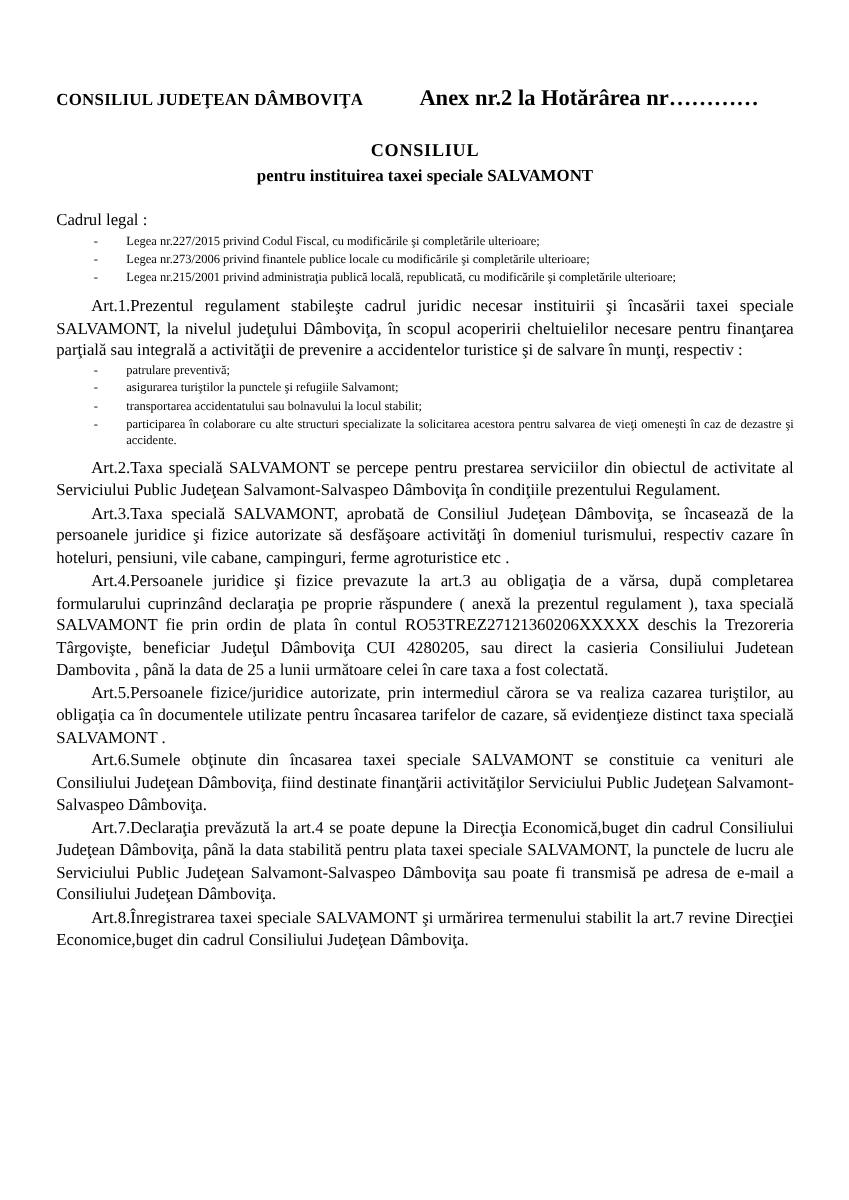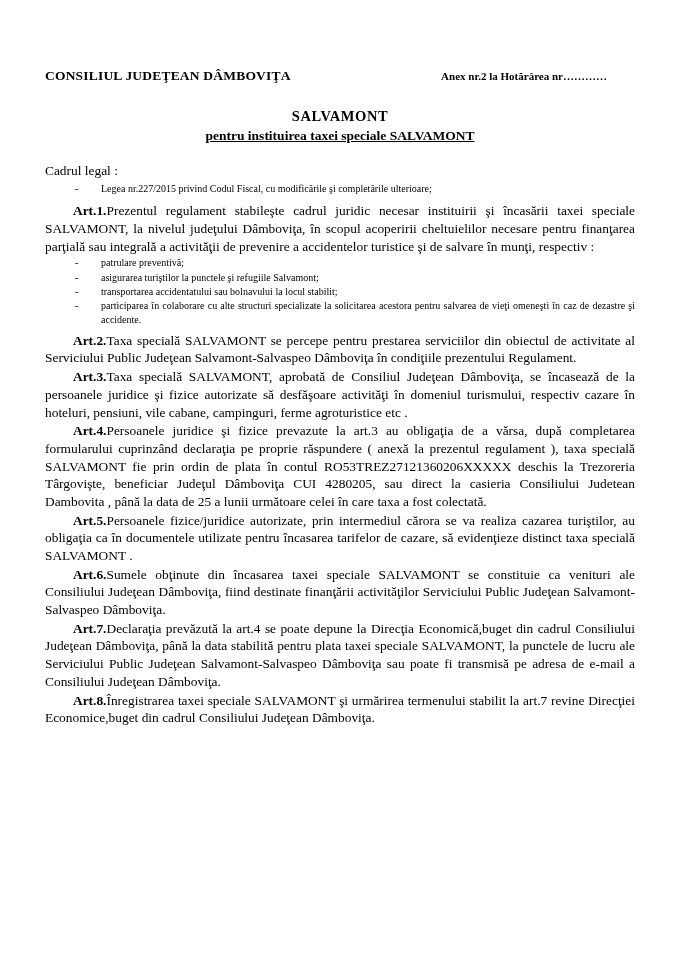--- a/index.html
+++ b/index.html
@@ -34,38 +34,37 @@
     width: 100%;
     margin-bottom: 24px;
   }
   .org-name {
     font-weight: bold;
     font-size: 13.5px;
     letter-spacing: 0.2px;
   }
   .annex {
     font-weight: bold;
-    font-size: 11px;
+    font-size: 18px;
     padding-right: 28px;
     white-space: nowrap;
   }
   .title-block {
     text-align: center;
     margin-bottom: 18px;
   }
   .title-main {
     font-weight: bold;
     font-size: 14.5px;
     letter-spacing: 0.6px;
     margin-bottom: 3px;
   }
   .title-sub {
     font-weight: bold;
     font-size: 13.5px;
-    text-decoration: underline;
   }
   .para {
     font-size: 13.4px;
     line-height: 1.32;
     text-align: justify;
     margin: 0 0 1px 0;
   }
   .para.indent {
     text-indent: 28px;
   }
@@ -87,46 +86,48 @@
     padding-left: 26px;
     margin-bottom: 1px;
   }
   ul.dashlist li::before {
     content: "-";
     position: absolute;
     left: 0px;
     top: 0;
   }
   .art {
-    font-weight: bold;
+    font-weight: normal;
   }
   .body-block {
     margin-top: 7px;
   }
   .spacer-xs { height: 2px; }
 </style>
 </head>
 <body>
 
 <div class="page">
   <div class="content">
 
     <div class="header-row">
       <div class="org-name">CONSILIUL JUDEŢEAN DÂMBOVIŢA</div>
       <div class="annex">Anex nr.2  la Hotărârea nr…………</div>
     </div>
 
     <div class="title-block">
-      <div class="title-main">SALVAMONT</div>
+      <div class="title-main">CONSILIUL</div>
       <div class="title-sub">pentru instituirea taxei speciale SALVAMONT</div>
     </div>
 
     <div class="label-line">Cadrul legal :</div>
     <ul class="dashlist">
       <li>Legea nr.227/2015 privind Codul Fiscal, cu modificările şi completările ulterioare;</li>
+      <li>Legea nr.273/2006 privind finantele publice locale cu modificările şi completările ulterioare;</li>
+      <li>Legea nr.215/2001 privind administraţia publică locală, republicată, cu modificările şi completările ulterioare;</li>
     </ul>
 
     <div class="body-block">
       <p class="para indent"><span class="art">Art.1.</span><span>Prezentul regulament stabileşte cadrul juridic necesar instituirii şi încasării taxei speciale SALVAMONT, la nivelul judeţului Dâmboviţa, în scopul acoperirii cheltuielilor necesare pentru finanţarea parţială sau integrală a activităţii de prevenire a accidentelor turistice şi de salvare în munţi, respectiv :</span></p>
       <ul class="dashlist">
         <li>patrulare preventivă;</li>
         <li>asigurarea turiştilor la punctele şi refugiile Salvamont;</li>
         <li>transportarea accidentatului sau bolnavului la locul stabilit;</li>
         <li>participarea în colaborare cu alte structuri specializate la solicitarea acestora pentru salvarea de vieţi omeneşti în caz de dezastre şi accidente.</li>
       </ul>

